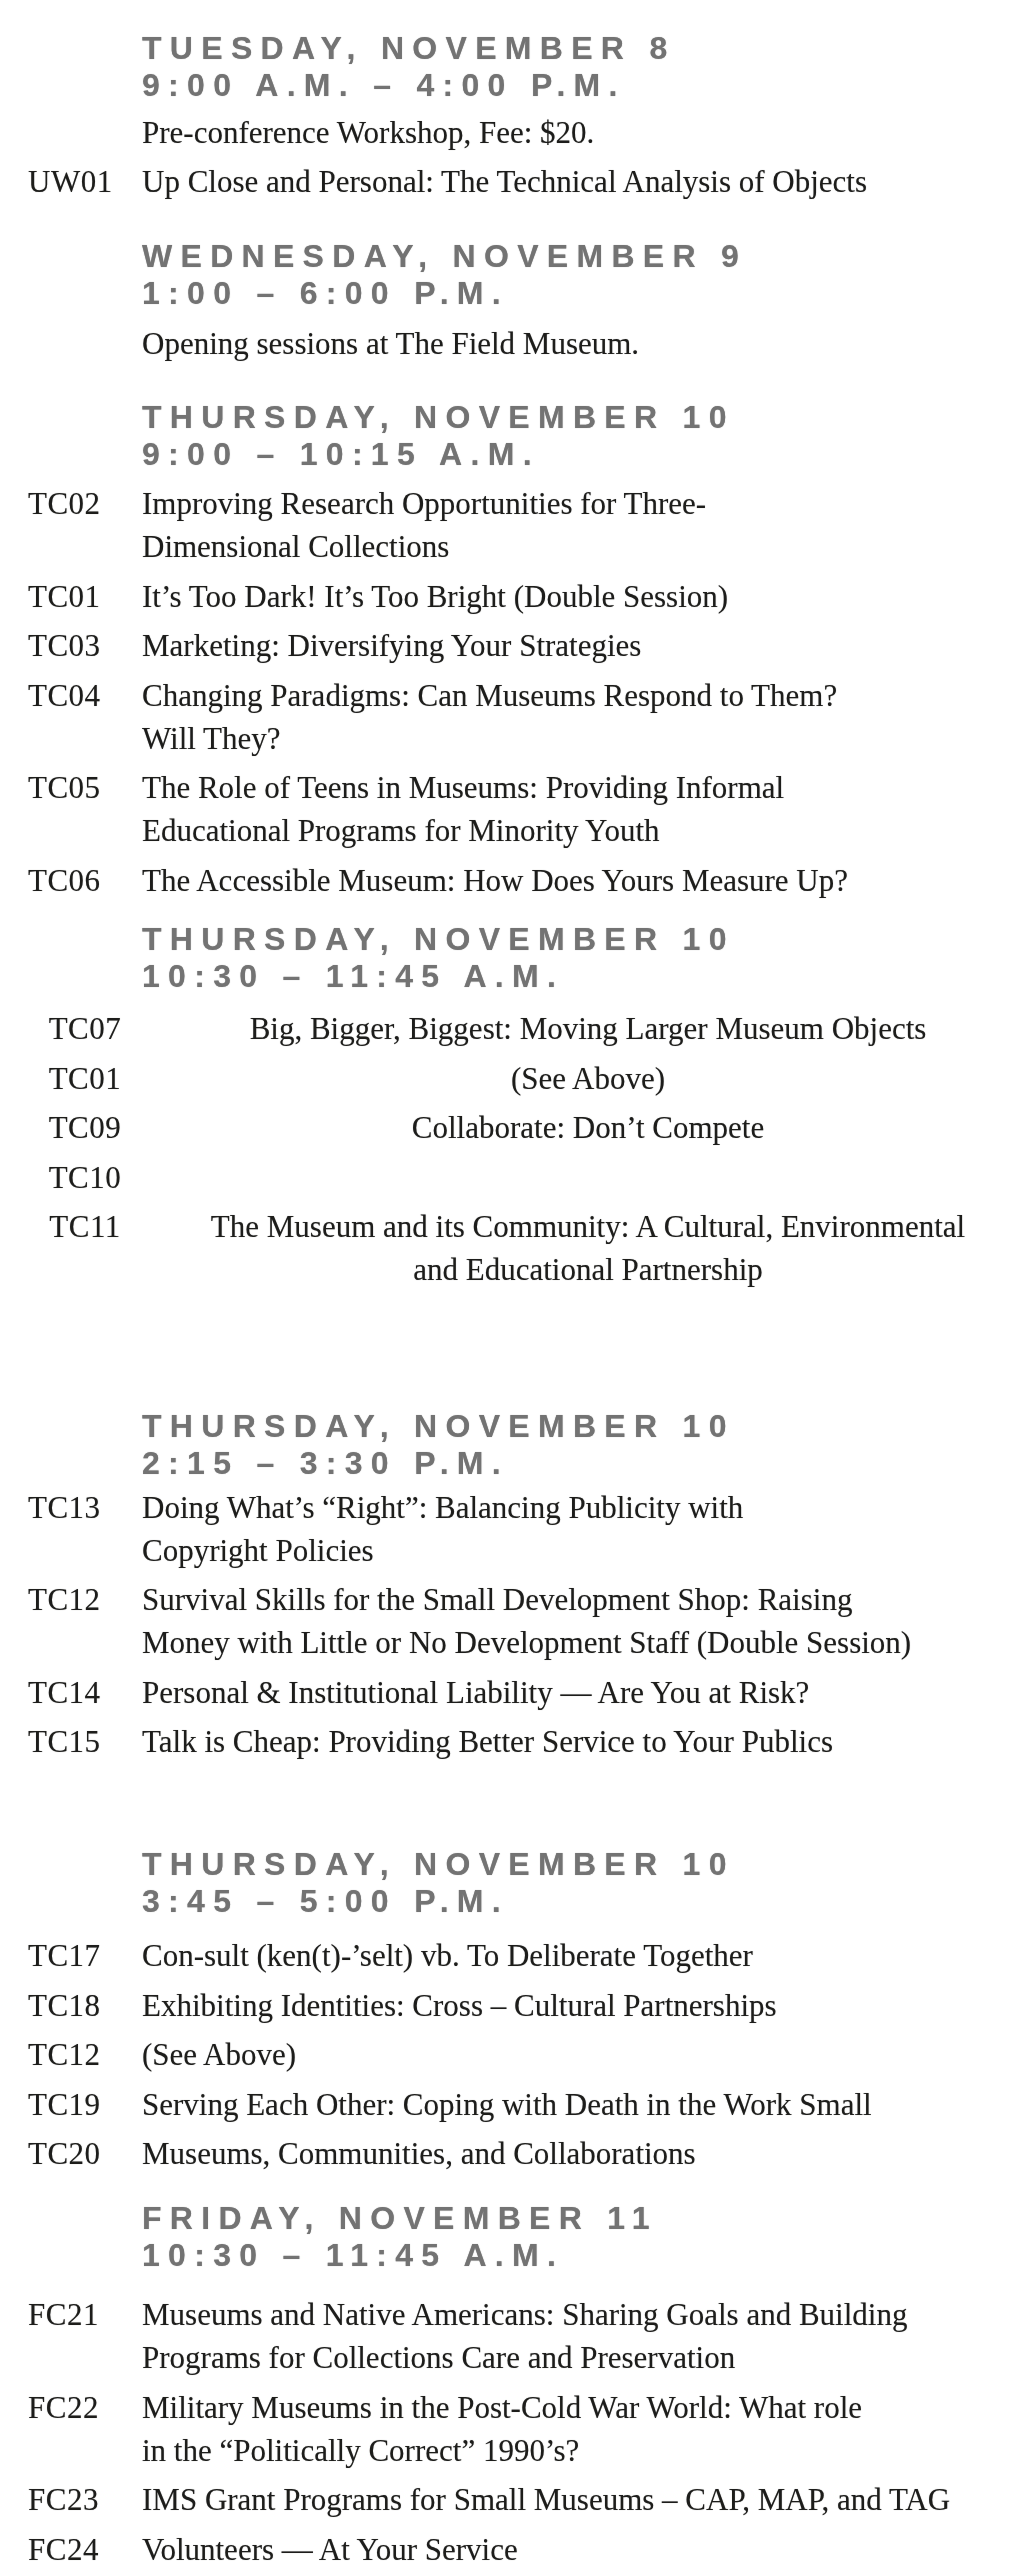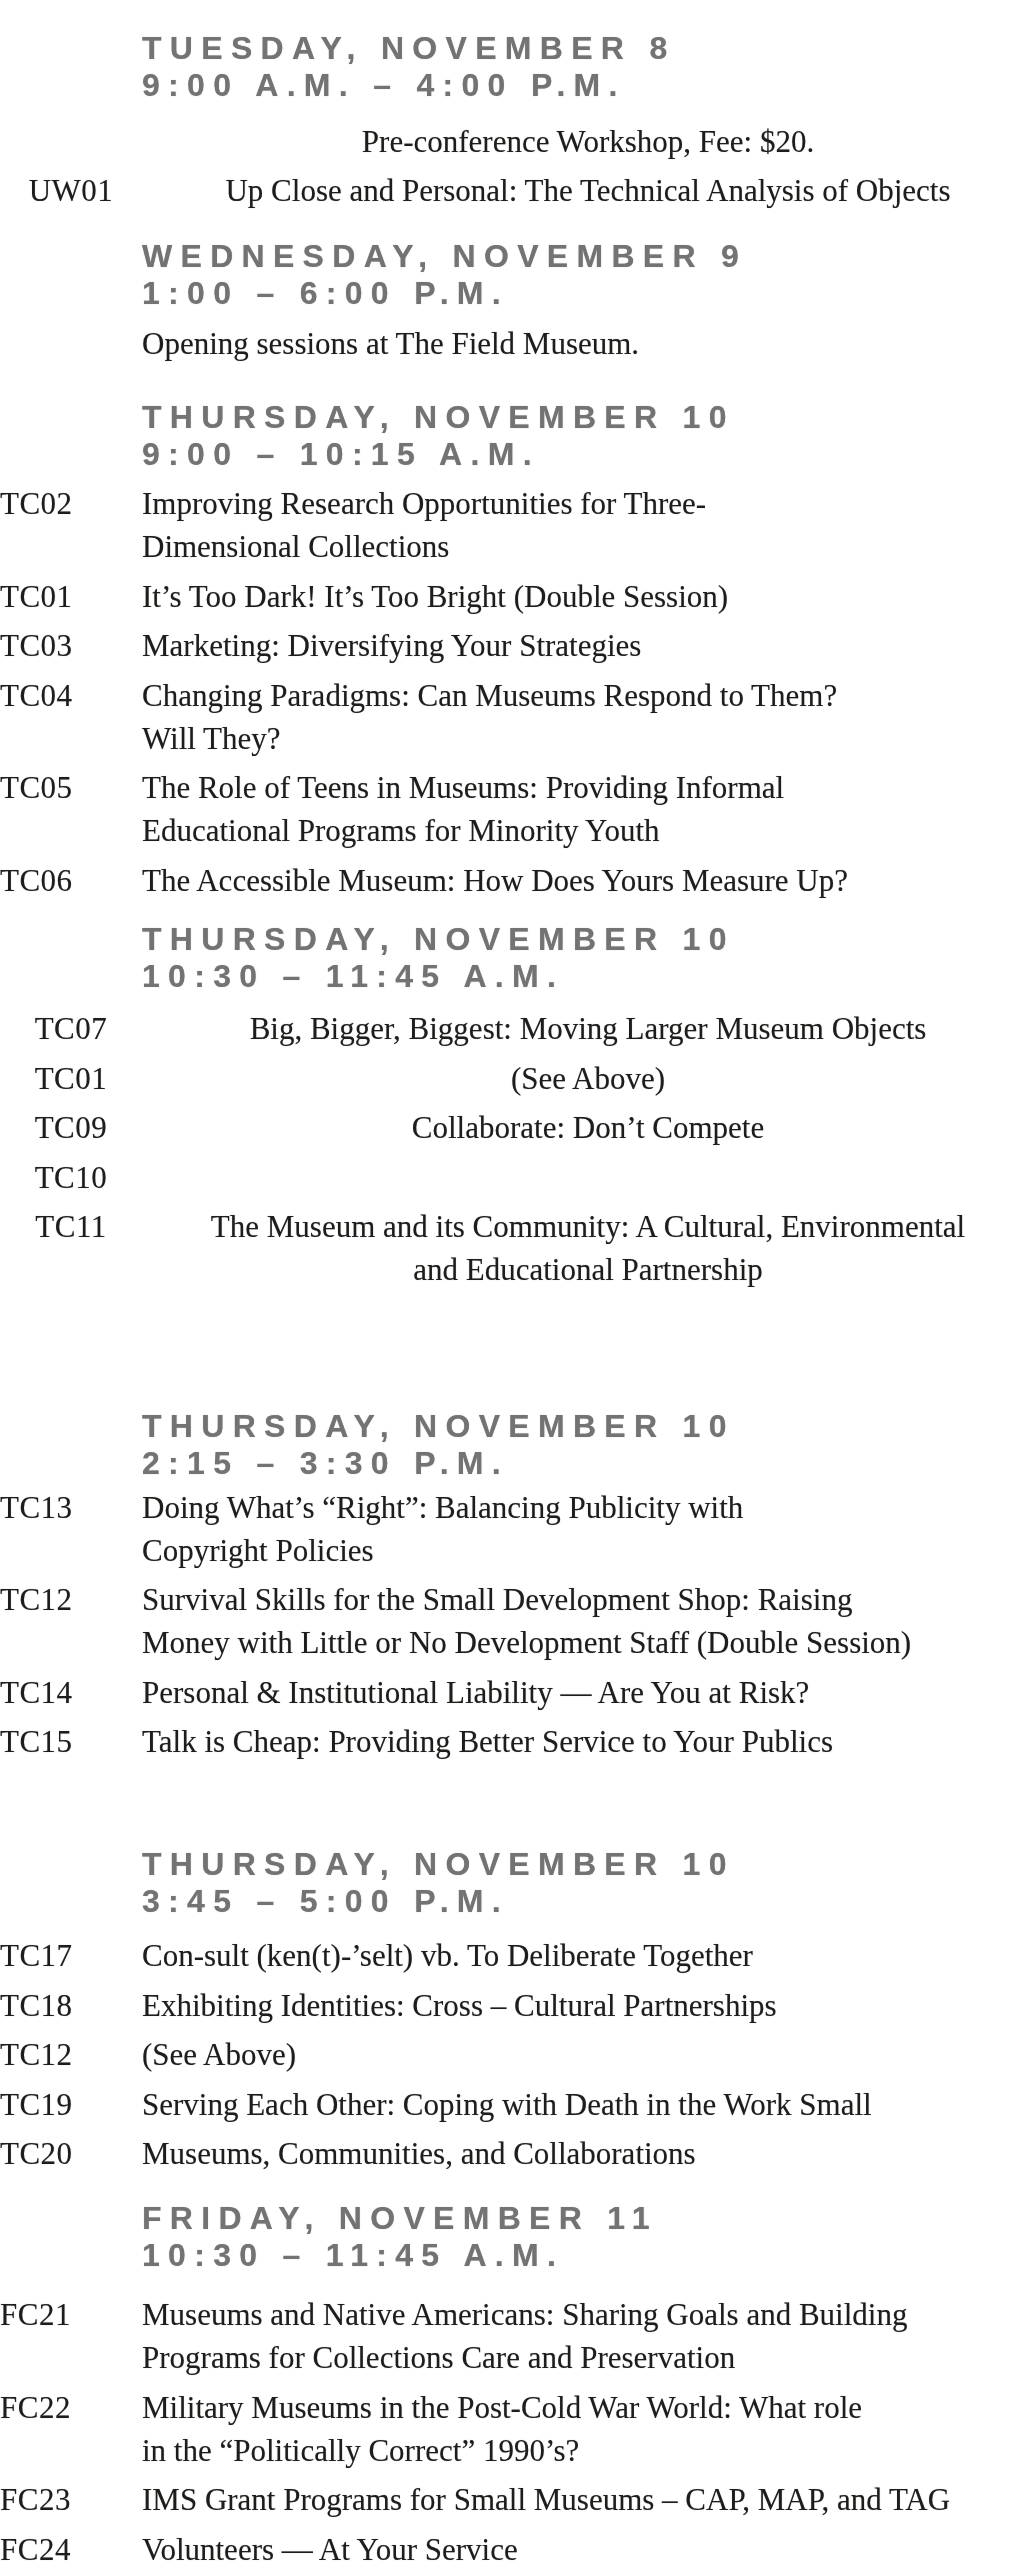--- a/index.html
+++ b/index.html
@@ -33,20 +33,21 @@
   }
   .entries { }
   .row {
     display: flex;
     align-items: flex-start;
     margin-top: 6.5px;
   }
   .row .code {
     flex: 0 0 142px;
     box-sizing: border-box;
+    padding-left: 28px;
     font-size: 31px;
     line-height: 43px;
     letter-spacing: 0.5px;
     color: #1d1d1b;
     text-shadow: 0 0 0.9px rgba(29,29,27,0.4);
     white-space: nowrap;
   }
   .row .title {
     flex: 1 1 auto;
     font-size: 31px;
@@ -57,21 +58,21 @@
   .row .title .line { white-space: nowrap; }
 </style>
 </head>
 <body>
 
 <div class="page">
   <div id="sections-root">
   <div class="section" style="top: 29.5px;">
     <div class="hday">TUESDAY, NOVEMBER 8</div>
     <div class="htime">9:00 A.M. – 4:00 P.M.</div>
-    <div class="entries" style="margin-top: 16px; text-align: center;">
+    <div class="entries" style="margin-top: 7px;">
   <div class="row" style="margin-top: 0px;">
     <div class="code"></div>
     <div class="title">
               <div class="line">Pre-conference Workshop, Fee: $20.</div>
             </div>
   </div>
 
   <div class="row">
     <div class="code">UW01</div>
     <div class="title">

